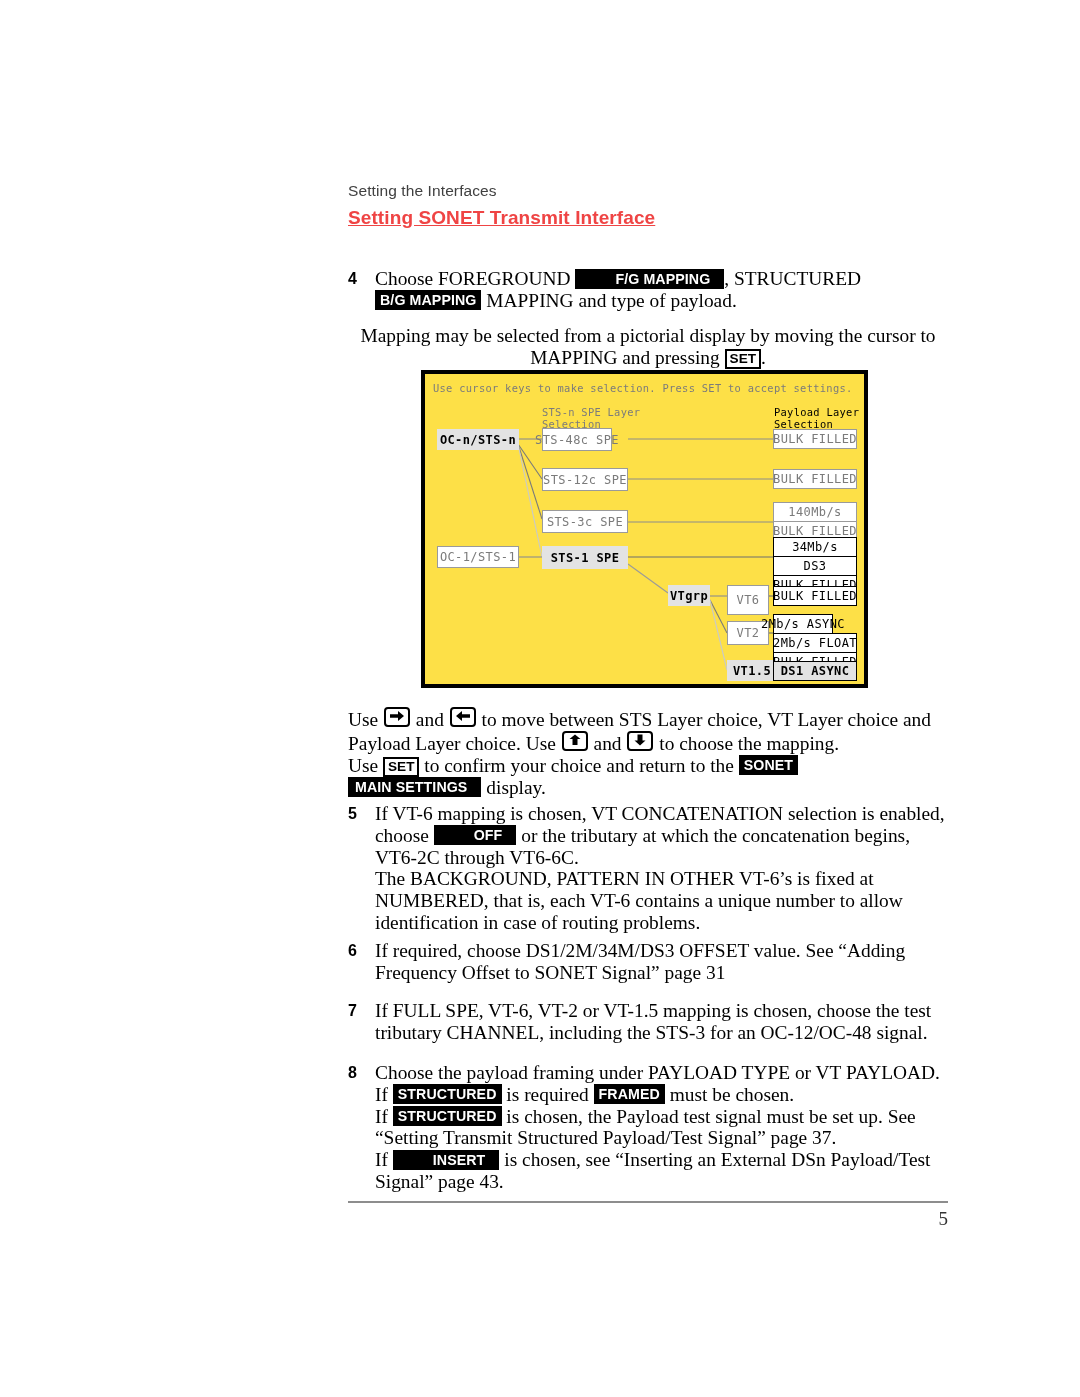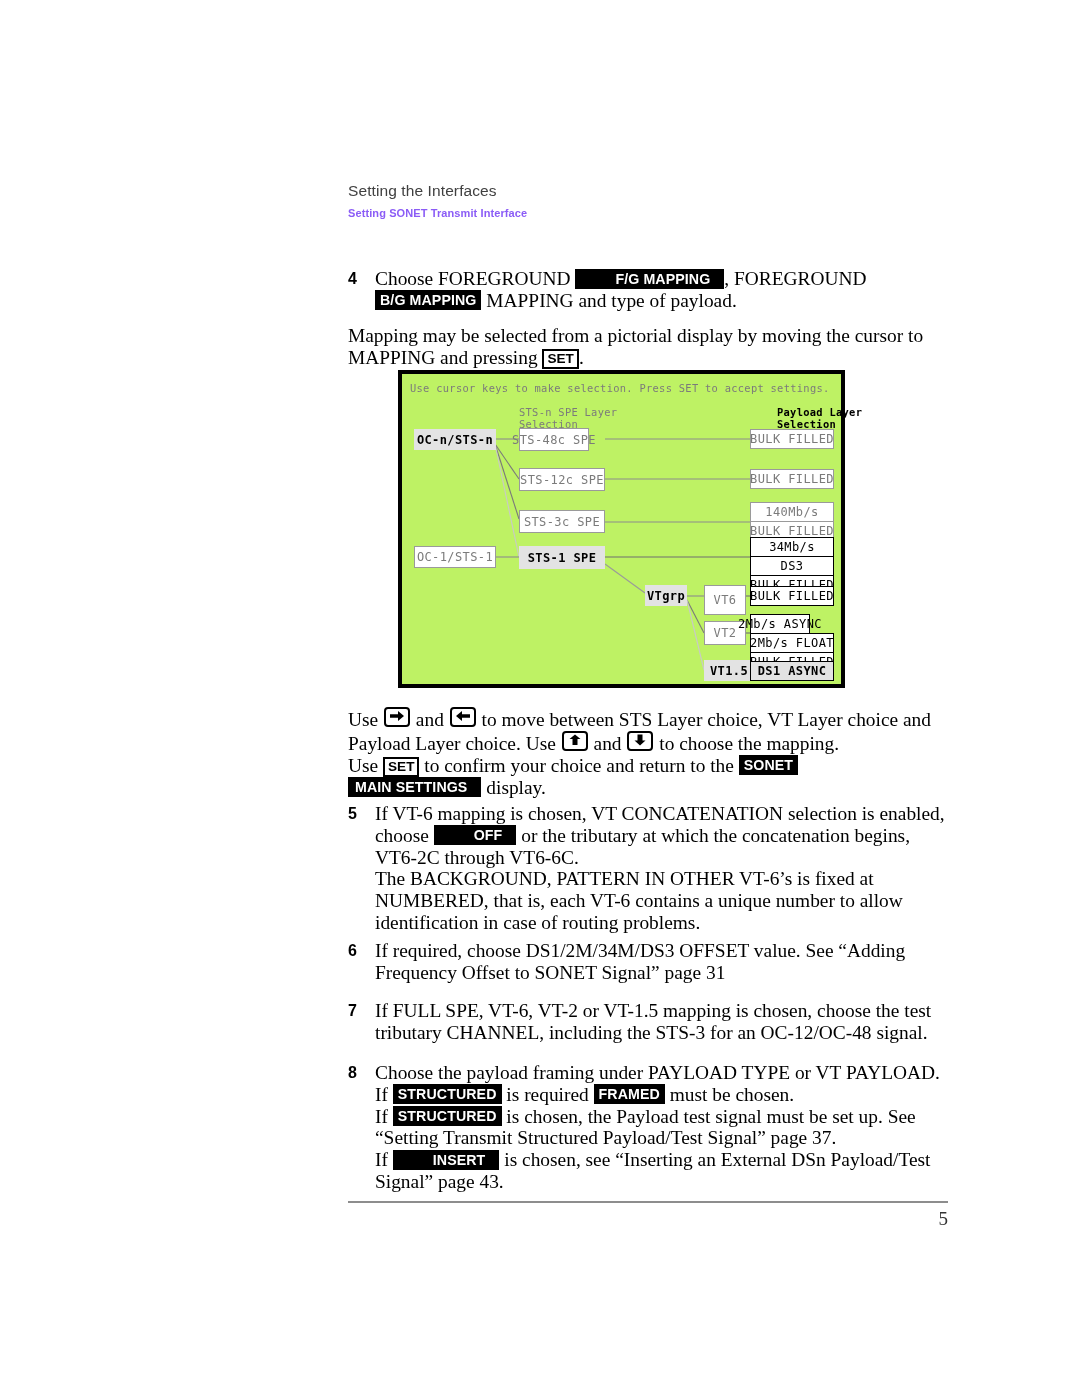--- a/index.html
+++ b/index.html
@@ -31,23 +31,24 @@
     font-family: "Liberation Sans", sans-serif;
     font-size: 15.5px;
     letter-spacing: 0.1px;
     color: #404040;
   }
   .hdr-bold {
     position: absolute;
     left: 348px; top: 207px;
     font-family: "Liberation Sans", sans-serif;
     font-weight: bold;
-    font-size: 11px;
+    font-size: 19px;
     letter-spacing: 0.1px;
-    color: #8b5cf6;
+    color: #ef4444;
+    text-decoration: underline;
   }
 
   
   .step {
     position: absolute;
     left: 348px;
     width: 600px;
     font-size: 19.4px;
     line-height: 21.8px;
   }
@@ -113,45 +114,45 @@
     height: 16px;
     vertical-align: -1px;
     position: relative;
     margin: 0 1px;
   }
   .keyarrow svg { position:absolute; left:3px; top:1px; }
 
   
   .lcd {
     position: absolute;
-    left: 398px;
+    left: 421px;
     top: 370px;
     width: 447px;
     height: 318px;
-    background: #bef264;
+    background: #fde047;
     border: 4px solid #000000;
     box-sizing: border-box;
     font-family: "DejaVu Sans Mono", monospace;
   }
   .lcd-inner {
     position: absolute;
     left: 0; top: 0;
     width: 439px;
     height: 310px;
   }
   .lcd-txt {
     position: absolute;
     font-family: "DejaVu Sans Mono", monospace;
     font-size: 10.4px;
     line-height: 12px;
     letter-spacing: 0.3px;
     white-space: pre;
     color: #7b7b7b;
   }
-  .lcd-txt.dark { color: #000000; font-weight: bold; margin-left: 26px; }
+  .lcd-txt.dark { color: #000000; font-weight: normal; }
 
   
   .node {
     position: absolute;
     box-sizing: border-box;
     font-family: "DejaVu Sans Mono", monospace;
     font-size: 12px;
     letter-spacing: 0.4px;
     display: flex;
     align-items: center;
@@ -189,25 +190,25 @@
 <body>
 
 <div class="page">
 
   <div class="hdr-plain">Setting the Interfaces</div>
   <div class="hdr-bold">Setting SONET Transmit Interface</div>
 
   <div class="step" style="top:268px;">
     <span class="num">4</span>
     <div class="body">
-      <span>Choose FOREGROUND </span><span class="keyblk pad-r">F/G MAPPING</span><span>, FOREGROUND </span><br><span class="keyblk">B/G MAPPING</span><span> MAPPING and type of payload.</span>
+      <span>Choose FOREGROUND </span><span class="keyblk pad-r">F/G MAPPING</span><span>, STRUCTURED </span><br><span class="keyblk">B/G MAPPING</span><span> MAPPING and type of payload.</span>
     </div>
   </div>
 
-  <div class="para" style="top:325px;">
+  <div class="para" style="top:325px;text-align:center;">
     <span>Mapping may be selected from a pictorial display by moving the cursor to MAPPING and pressing </span><span class="keyout">SET</span><span>.</span>
   </div>
 
   <div class="lcd">
     <div class="lcd-inner">
 
       <div class="lcd-txt" style="left:8px; top:8px;">Use cursor keys to make selection. Press SET to accept settings.</div>
 
       <div class="lcd-txt" style="left:117px; top:32px;">STS-n SPE Layer</div>
       <div class="lcd-txt" style="left:117px; top:44px;">Selection</div>

